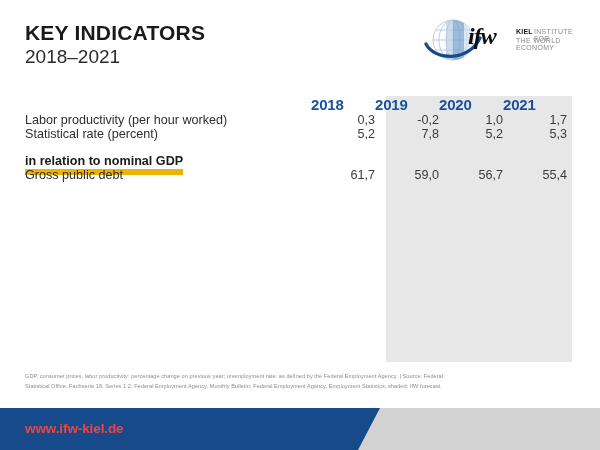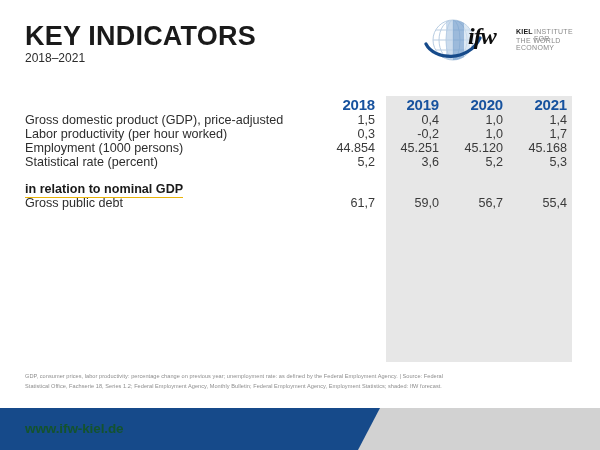--- a/index.html
+++ b/index.html
@@ -26,29 +26,29 @@
     left: 0; top: 0;
     width: 600px;
     height: 86px;
   }
   #title-block {
     position: absolute;
     left: 25px;
     top: 22px;
   }
   #main-title {
-    font-size: 27px;
+    font-size: 21px;
     font-weight: bold;
     letter-spacing: 0.2px;
     color: #1a1a1a;
     line-height: 1.05;
     margin: 0;
   }
   #sub-title {
-    font-size: 12px;
+    font-size: 19px;
     font-weight: normal;
     color: #2b2b2b;
     line-height: 1.15;
     margin: 2px 0 0 0;
   }
 
   
   #logo {
     position: absolute;
     left: 424px;
@@ -129,21 +129,21 @@
     border: 0;
   }
   col.c-label { width: 286px; }
   col.c-year  { width: 64px; }
   col.c-pad   { width: 14px; }
 
   th.year-head {
     font-size: 15px;
     font-weight: bold;
     color: #17529e;
-    text-align: right;
+    text-align: left;
     padding: 0 8px 7px 0;
     vertical-align: bottom;
     letter-spacing: -0.2px;
   }
   th.label-head { }
 
   td.row-label {
     font-size: 12.6px;
     color: #2e2e2e;
     text-align: left;
@@ -159,21 +159,21 @@
   }
   tr.spacer td { height: 13px; font-size: 0; line-height: 0; }
   td.section-head {
     font-size: 12.6px;
     font-weight: bold;
     color: #1a1a1a;
     padding: 2px 0 3px 0;
     white-space: nowrap;
   }
   td.section-head span.underlined {
-    border-bottom: 1px solid #eab308;
+    border-bottom: 6px solid #eab308;
     padding-bottom: 1px;
   }
 
   
   #footnote {
     position: absolute;
     left: 25px;
     top: 372px;
     width: 552px;
     font-size: 5.6px;
@@ -204,21 +204,21 @@
     width: 380px; height: 42px;
     background: #164a8a;
     clip-path: polygon(0 0, 380px 0, 358px 42px, 0 42px);
   }
   #footer-url {
     position: absolute;
     left: 25px;
     top: 13px;
     font-size: 13.5px;
     font-weight: bold;
-    color: #14532d;
+    color: #ef4444;
     letter-spacing: -0.1px;
   }
   #footer-center {
     position: absolute;
     right: 26px;
     top: 14px;
     font-size: 13px;
     font-weight: bold;
     color: #164a8a;
     letter-spacing: 0.1px;
@@ -282,53 +282,37 @@
           <th class="label-head"></th>
           <th class="year-head">2018</th>
           <th class="year-head">2019</th>
           <th class="year-head">2020</th>
           <th class="year-head">2021</th>
           <th></th>
         </tr>
       </thead>
       <tbody>
 
-        <tr>
-          <td class="row-label">Gross domestic product (GDP), price-adjusted</td>
-          <td class="val">1,5</td>
-          <td class="val">0,4</td>
-          <td class="val">1,0</td>
-          <td class="val">1,4</td>
-          <td></td>
-        </tr>
 
 
 
         <tr>
           <td class="row-label">Labor productivity (per hour worked)</td>
           <td class="val">0,3</td>
           <td class="val">-0,2</td>
           <td class="val">1,0</td>
           <td class="val">1,7</td>
           <td></td>
         </tr>
 
-        <tr>
-          <td class="row-label">Employment (1000 persons)</td>
-          <td class="val">44.854</td>
-          <td class="val">45.251</td>
-          <td class="val">45.120</td>
-          <td class="val">45.168</td>
-          <td></td>
-        </tr>
 
         <tr>
           <td class="row-label">Statistical rate (percent)</td>
           <td class="val">5,2</td>
-          <td class="val">3,6</td>
+          <td class="val">7,8</td>
           <td class="val">5,2</td>
           <td class="val">5,3</td>
           <td></td>
         </tr>
 
         <tr class="spacer">
           <td></td>
           <td></td>
           <td></td>
           <td></td>

